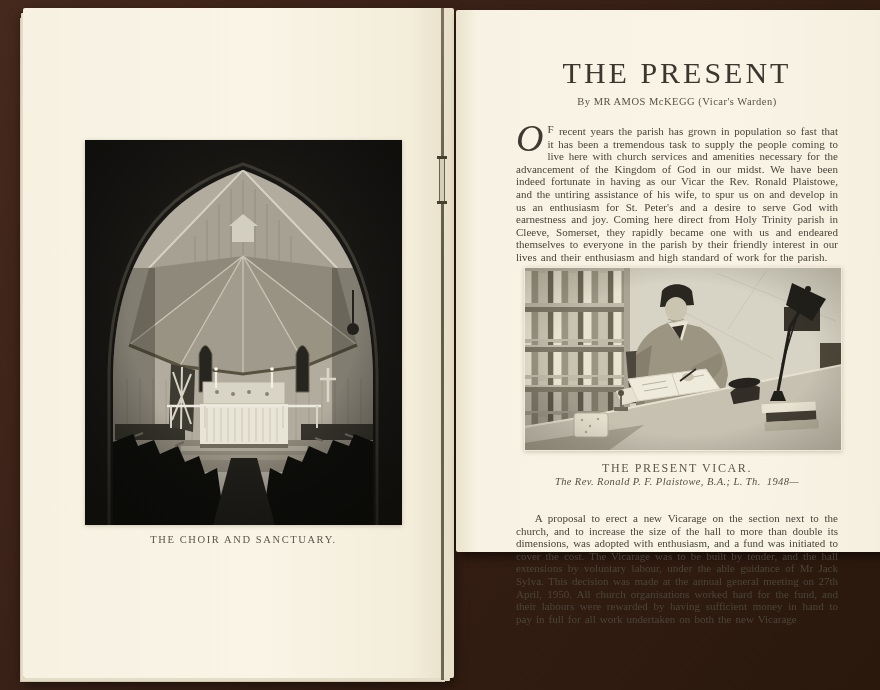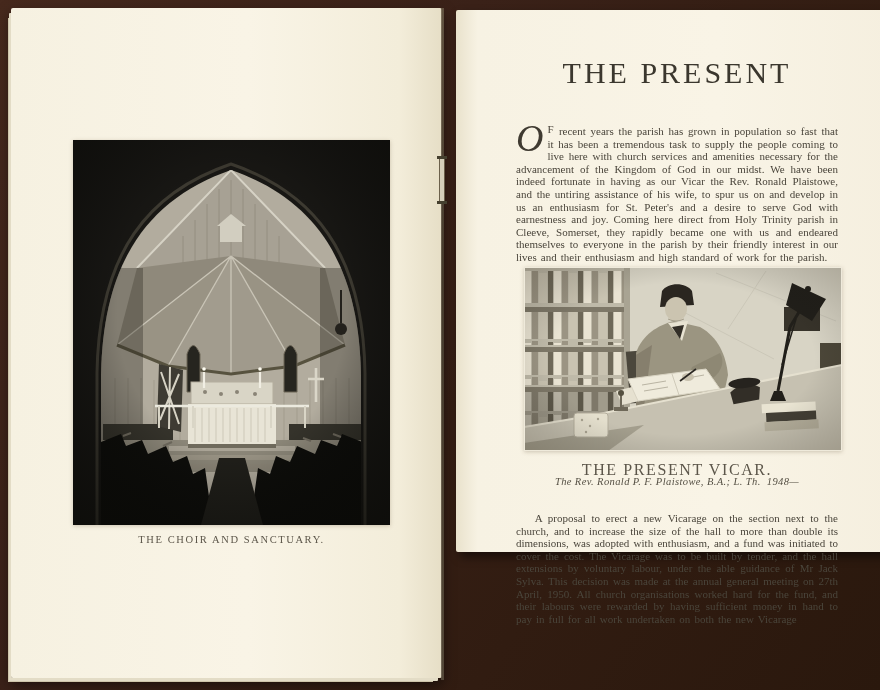--- a/index.html
+++ b/index.html
@@ -3,21 +3,21 @@
 <meta charset="utf-8">
 <style>
   html,body{margin:0;padding:0;background:#241309;}
   .book{
     position:relative;width:880px;height:690px;overflow:hidden;
     background:linear-gradient(125deg,#46291d 0%,#3a2118 35%,#311c11 70%,#2a180d 100%);
     font-family:"Liberation Serif","DejaVu Serif",serif;color:#474238;
   }
   .page{position:absolute;border-radius:2px;}
   .page-left{
-    left:11px;top:8px;width:431px;height:670px;
+    left:23px;top:8px;width:431px;height:670px;
     background:linear-gradient(90deg,#f6f1e1 0%,#f9f4e6 55%,#f3edda 90%,#e6dec6 100%);
     box-shadow:-3px 4px 0 -1px #e3dcc6,-6px 7px 0 -3px #cfc6ab,0 6px 14px rgba(0,0,0,.55);
   }
   .page-right{
     left:456px;top:10px;width:415px;height:542px;
     background:linear-gradient(90deg,#e9e2cc 0%,#f7f2e3 5%,#f9f4e6 60%,#f5efdf 100%);
     box-shadow:4px 5px 10px rgba(0,0,0,.5);
     padding-left:22px;
   }
   .spine-line{position:absolute;left:441px;top:8px;width:3px;height:672px;
@@ -42,21 +42,21 @@
   .rp-para{position:absolute;left:0;width:322px;text-align:justify;
     font-size:11px;line-height:12.6px;word-spacing:1.3px;color:#4a453b;}
   .rp-para1{top:102px;}
   .rp-para2{top:491px;text-indent:1.7em;}
   .dropcap{float:left;font-size:38px;line-height:27px;font-style:italic;
     padding:2px 4px 0 0;color:#3f3a31;}
   .leadcap{font-size:11px;vertical-align:2px;letter-spacing:.5px;}
   .photo-vicar{position:absolute;left:8px;top:257px;width:318px;height:184px;
     box-shadow:0 1px 4px rgba(80,60,30,.25);}
   .vc-cap1{position:absolute;top:451px;left:0;width:100%;text-align:center;
-    font-size:16px;letter-spacing:1.6px;color:#5c564a;}
+    font-size:12px;letter-spacing:1.6px;color:#5c564a;}
   .vc-cap2{position:absolute;top:466px;left:0;width:100%;text-align:center;
     font-size:10.5px;letter-spacing:.4px;color:#555044;font-style:italic;}
   svg{display:block;width:100%;height:100%;}
 </style>
 </head>
 <body>
 
 <div class="book">
 
   <div class="page page-left">
@@ -143,20 +143,21 @@
     </div>
     <div class="caption-left">THE CHOIR AND SANCTUARY.</div>
   </div>
 
   <div class="spine-line"></div>
   <div class="staple"></div>
 
   <div class="page page-right">
     <div class="rp-content">
       <div class="rp-title">THE PRESENT</div>
+      <div class="rp-byline">By MR AMOS McKEGG (Vicar's Warden)</div>
 
       <p class="rp-para rp-para1"><span class="dropcap">O</span><span class="leadcap">F</span> <span>recent years the parish has grown in population so fast that it has been a tremendous task to supply the people coming to live here with church services and amenities necessary for the advancement of the Kingdom of God in our midst. We have been indeed fortunate in having as our Vicar the Rev. Ronald Plaistowe, and the untiring assistance of his wife, to spur us on and develop in us an enthusiasm for St. Peter's and a desire to serve God with earnestness and joy. Coming here direct from Holy Trinity parish in Cleeve, Somerset, they rapidly became one with us and endeared themselves to everyone in the parish by their friendly interest in our lives and their enthusiasm and high standard of work for the parish.</span></p>
 
       <div class="photo-vicar">
         <svg viewBox="0 0 318 184" preserveAspectRatio="none">
           <defs>
             <pattern id="bks" width="30" height="36" patternUnits="userSpaceOnUse">
               <rect x="0" y="4" width="7" height="32" fill="#e9e3d2"></rect>
               <rect x="8" y="2" width="6" height="34" fill="#9b9483"></rect>
               <rect x="15" y="6" width="8" height="30" fill="#c9c3b1"></rect>

